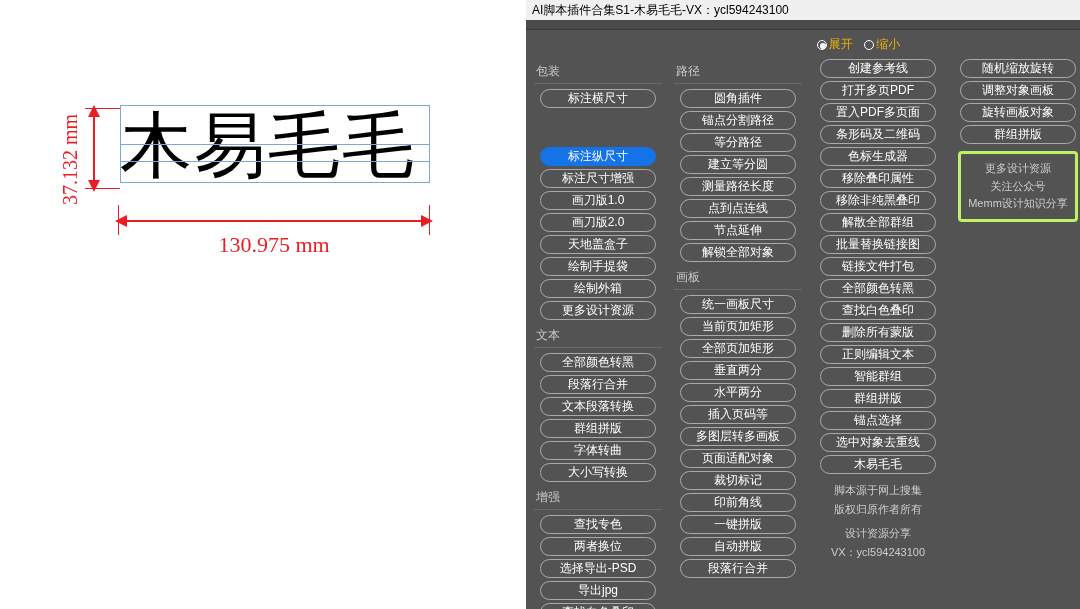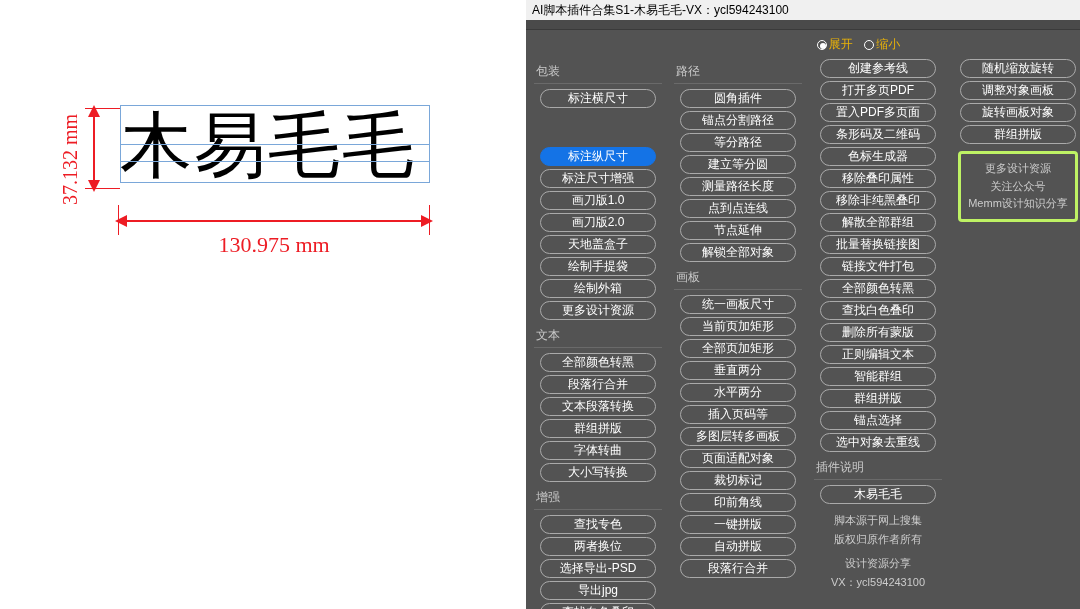--- a/index.html
+++ b/index.html
@@ -408,21 +408,20 @@
       <button class="pill">链接文件打包</button>
       <button class="pill">全部颜色转黑</button>
       <button class="pill">查找白色叠印</button>
       <button class="pill">删除所有蒙版</button>
       <button class="pill">正则编辑文本</button>
       <button class="pill">智能群组</button>
       <button class="pill">群组拼版</button>
       <button class="pill">锚点选择</button>
       <button class="pill">选中对象去重线</button>
 
-      <div class="sec-title">插件说明</div>
       <button class="pill">木易毛毛</button>
       <div class="plain-text">
         <div>脚本源于网上搜集</div>
         <div>版权归原作者所有</div>
         <div style="height:6px"></div>
         <div>设计资源分享</div>
         <div>VX：ycl594243100</div>
       </div>
     </div>
 

